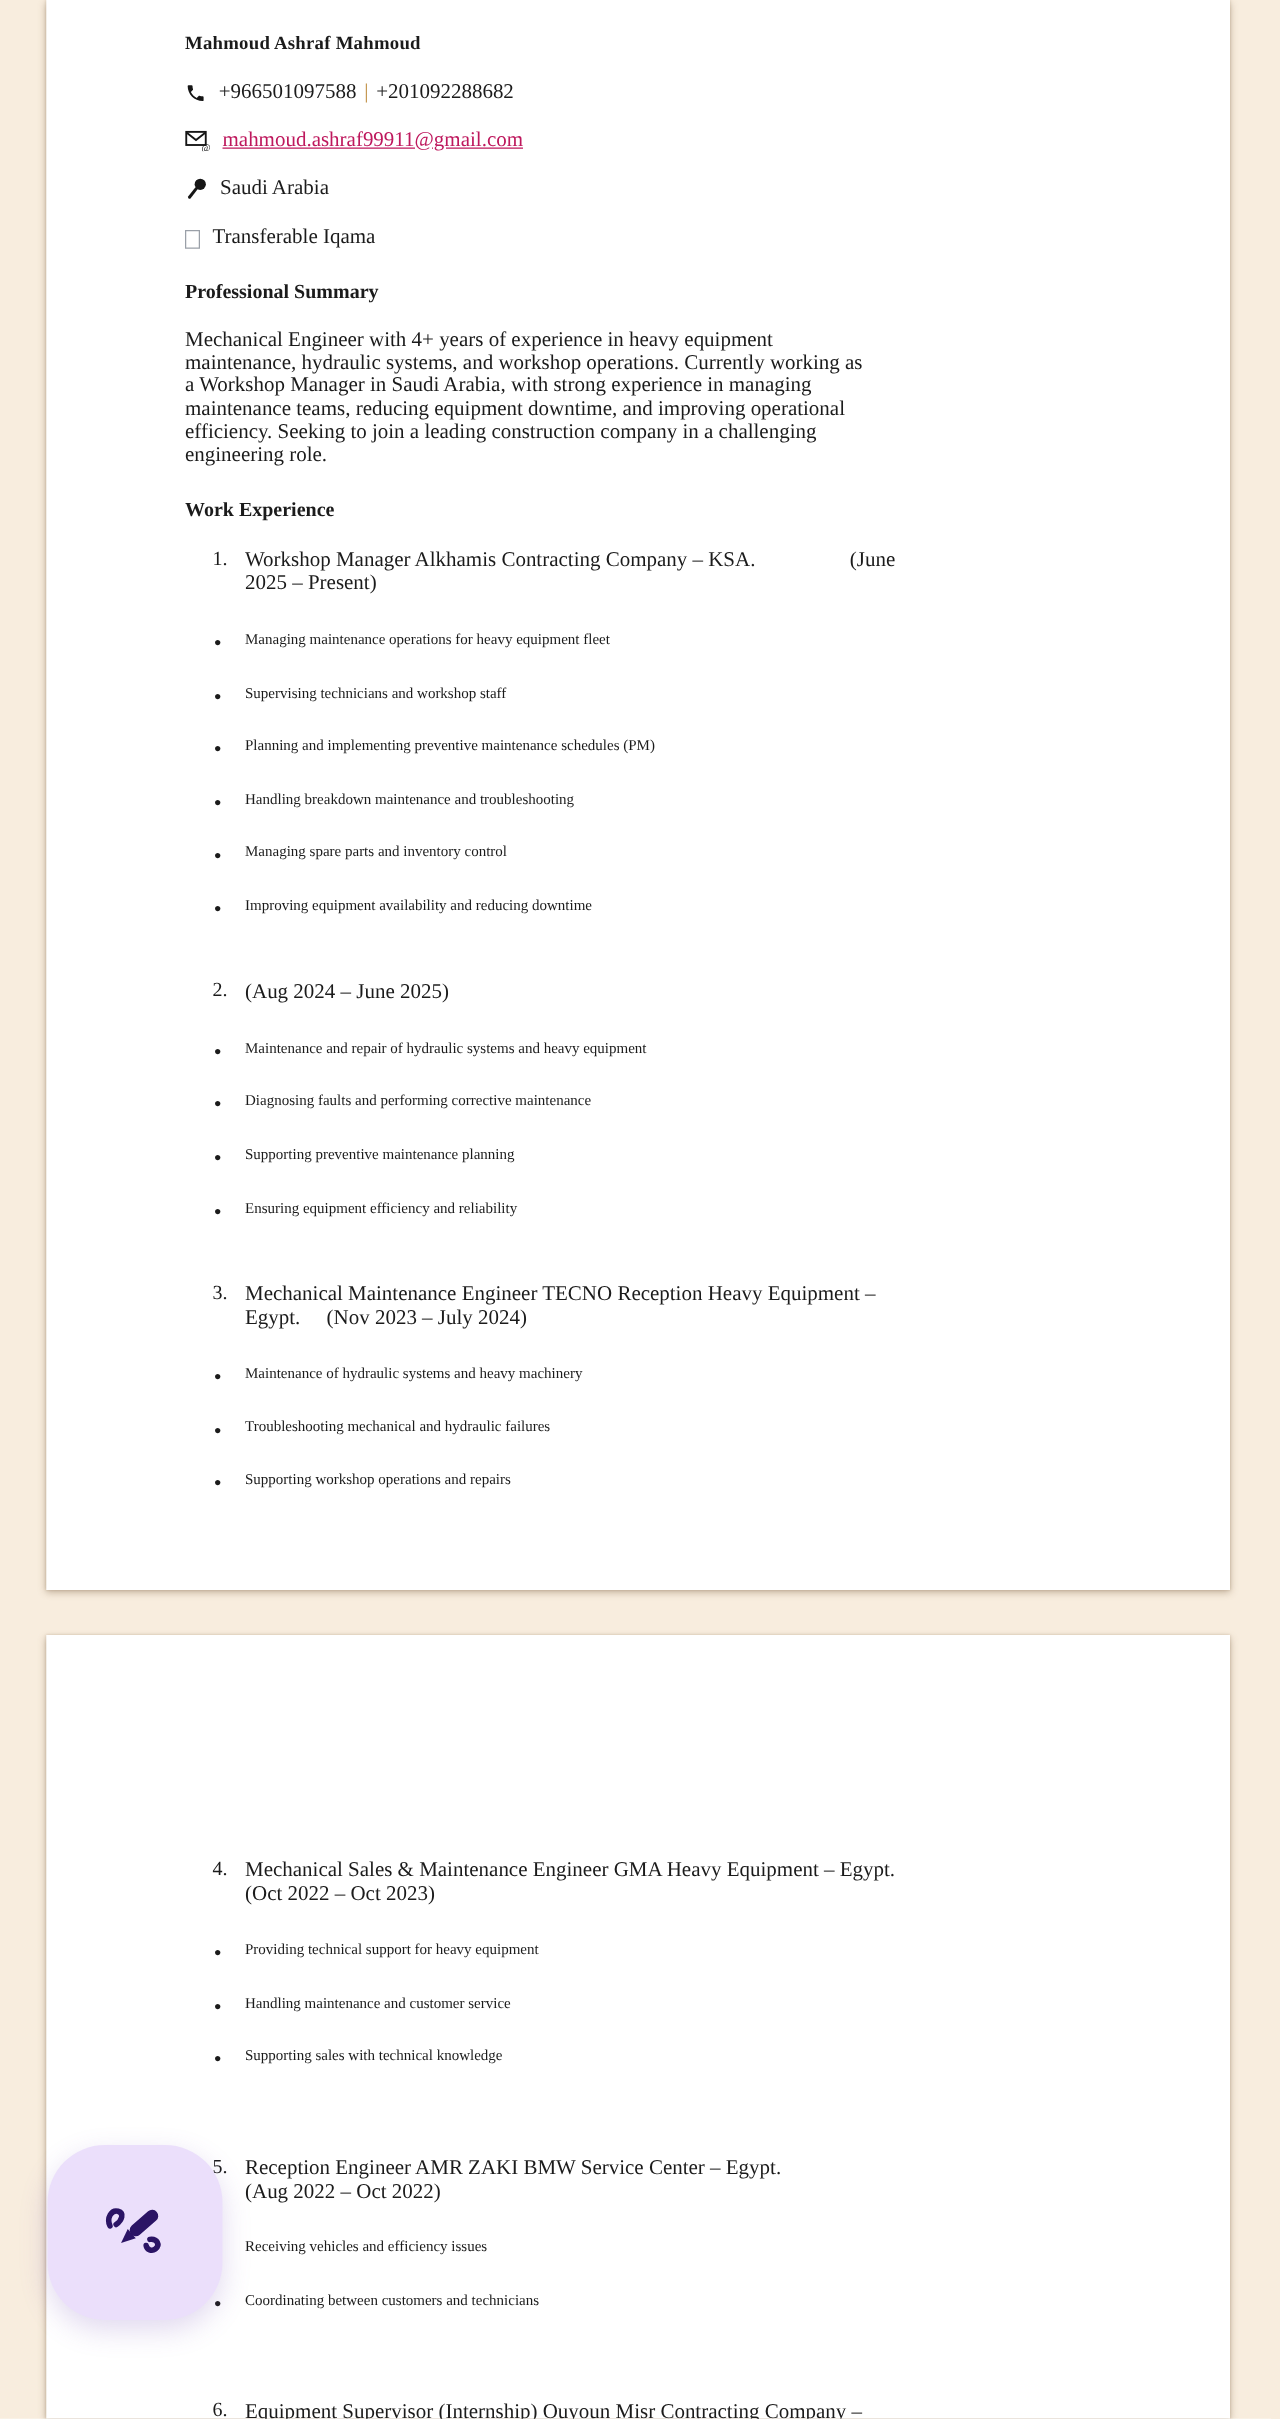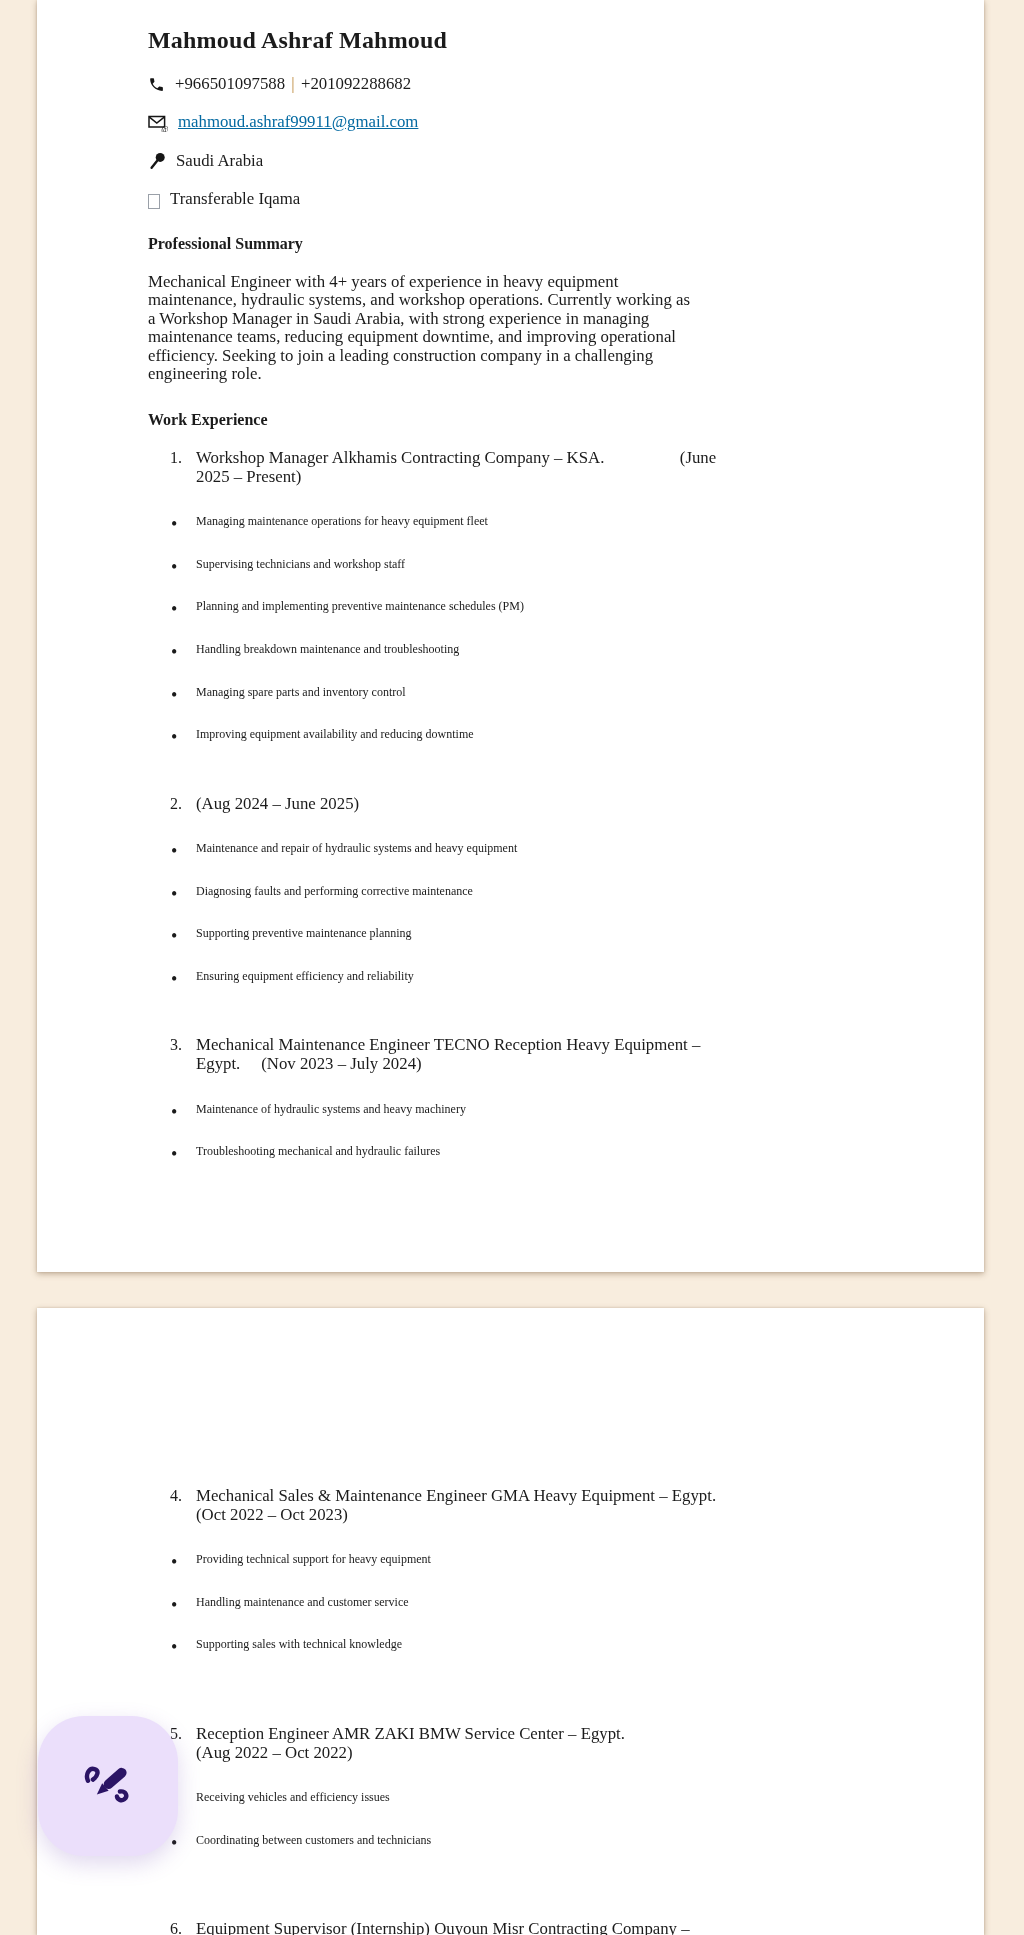--- a/index.html
+++ b/index.html
@@ -13,29 +13,29 @@
     position:absolute;left:37px;width:947px;background:#FFFFFF;
     box-shadow:0 2px 6px rgba(125,95,65,.45), 0 0 2px rgba(125,95,65,.25);
   }
   #page-1{top:0;height:1272px;}
   #page-2{top:1308px;height:627px;}
   .content{padding-left:111px;width:552px;}
   #page-1 .content{padding-top:27px;}
   #page-2 .content{padding-top:179px;}
 
   .doc-name{
-    font-size:24px;font-weight:bold;letter-spacing:.2px;line-height:1.15;
+    font-size:15px;font-weight:bold;letter-spacing:.2px;line-height:1.15;
   }
   .contact-row{
     margin-top:20px;display:flex;align-items:flex-end;gap:10px;
     font-size:16.8px;line-height:1.1;
   }
   .contact-row .ico{flex:0 0 auto;display:inline-flex;align-items:center;}
   .sep{color:#BE8C3F;padding:0 2px;}
-  a.email-link{color:#0369a1;text-decoration:underline;cursor:pointer;}
+  a.email-link{color:#be185d;text-decoration:underline;cursor:pointer;}
   .tofu{
     display:inline-block;width:12px;height:15px;box-sizing:border-box;
     border:1.3px solid #9AA0A8;position:relative;top:1px;
   }
   .section-title{
     margin-top:27px;font-size:16px;font-weight:bold;line-height:1.15;
   }
   .summary-text{
     margin-top:19px;font-size:16.8px;line-height:1.1;width:548px;
   }
@@ -147,20 +147,21 @@
 
       <div class="job">
         <div class="job-head">
           <span class="job-num">3.</span>
           <div class="job-line">Mechanical Maintenance Engineer TECNO Reception Heavy Equipment –</div>
           <div class="job-line">Egypt.     (Nov 2023 – July 2024)</div>
         </div>
         <div class="bullets">
           <div class="bullet">Maintenance of hydraulic systems and heavy machinery</div>
           <div class="bullet">Troubleshooting mechanical and hydraulic failures</div>
+          <div class="bullet">Supporting workshop operations and repairs</div>
         </div>
       </div>
 
     </div>
   </div>
 </div>
 
 <div class="page" id="page-2">
   <div class="content">
     <div class="jobs" style="margin-top:0;">

